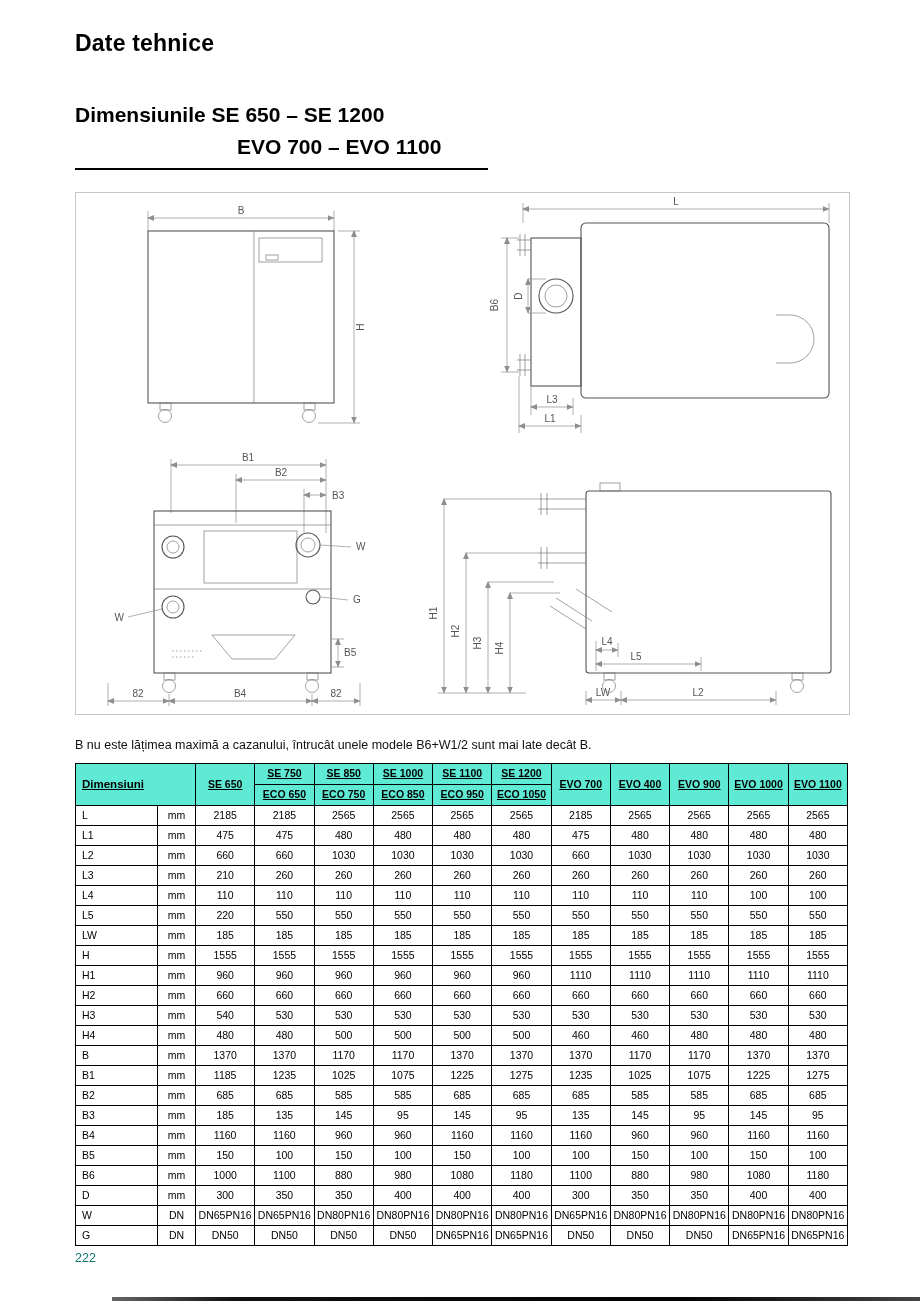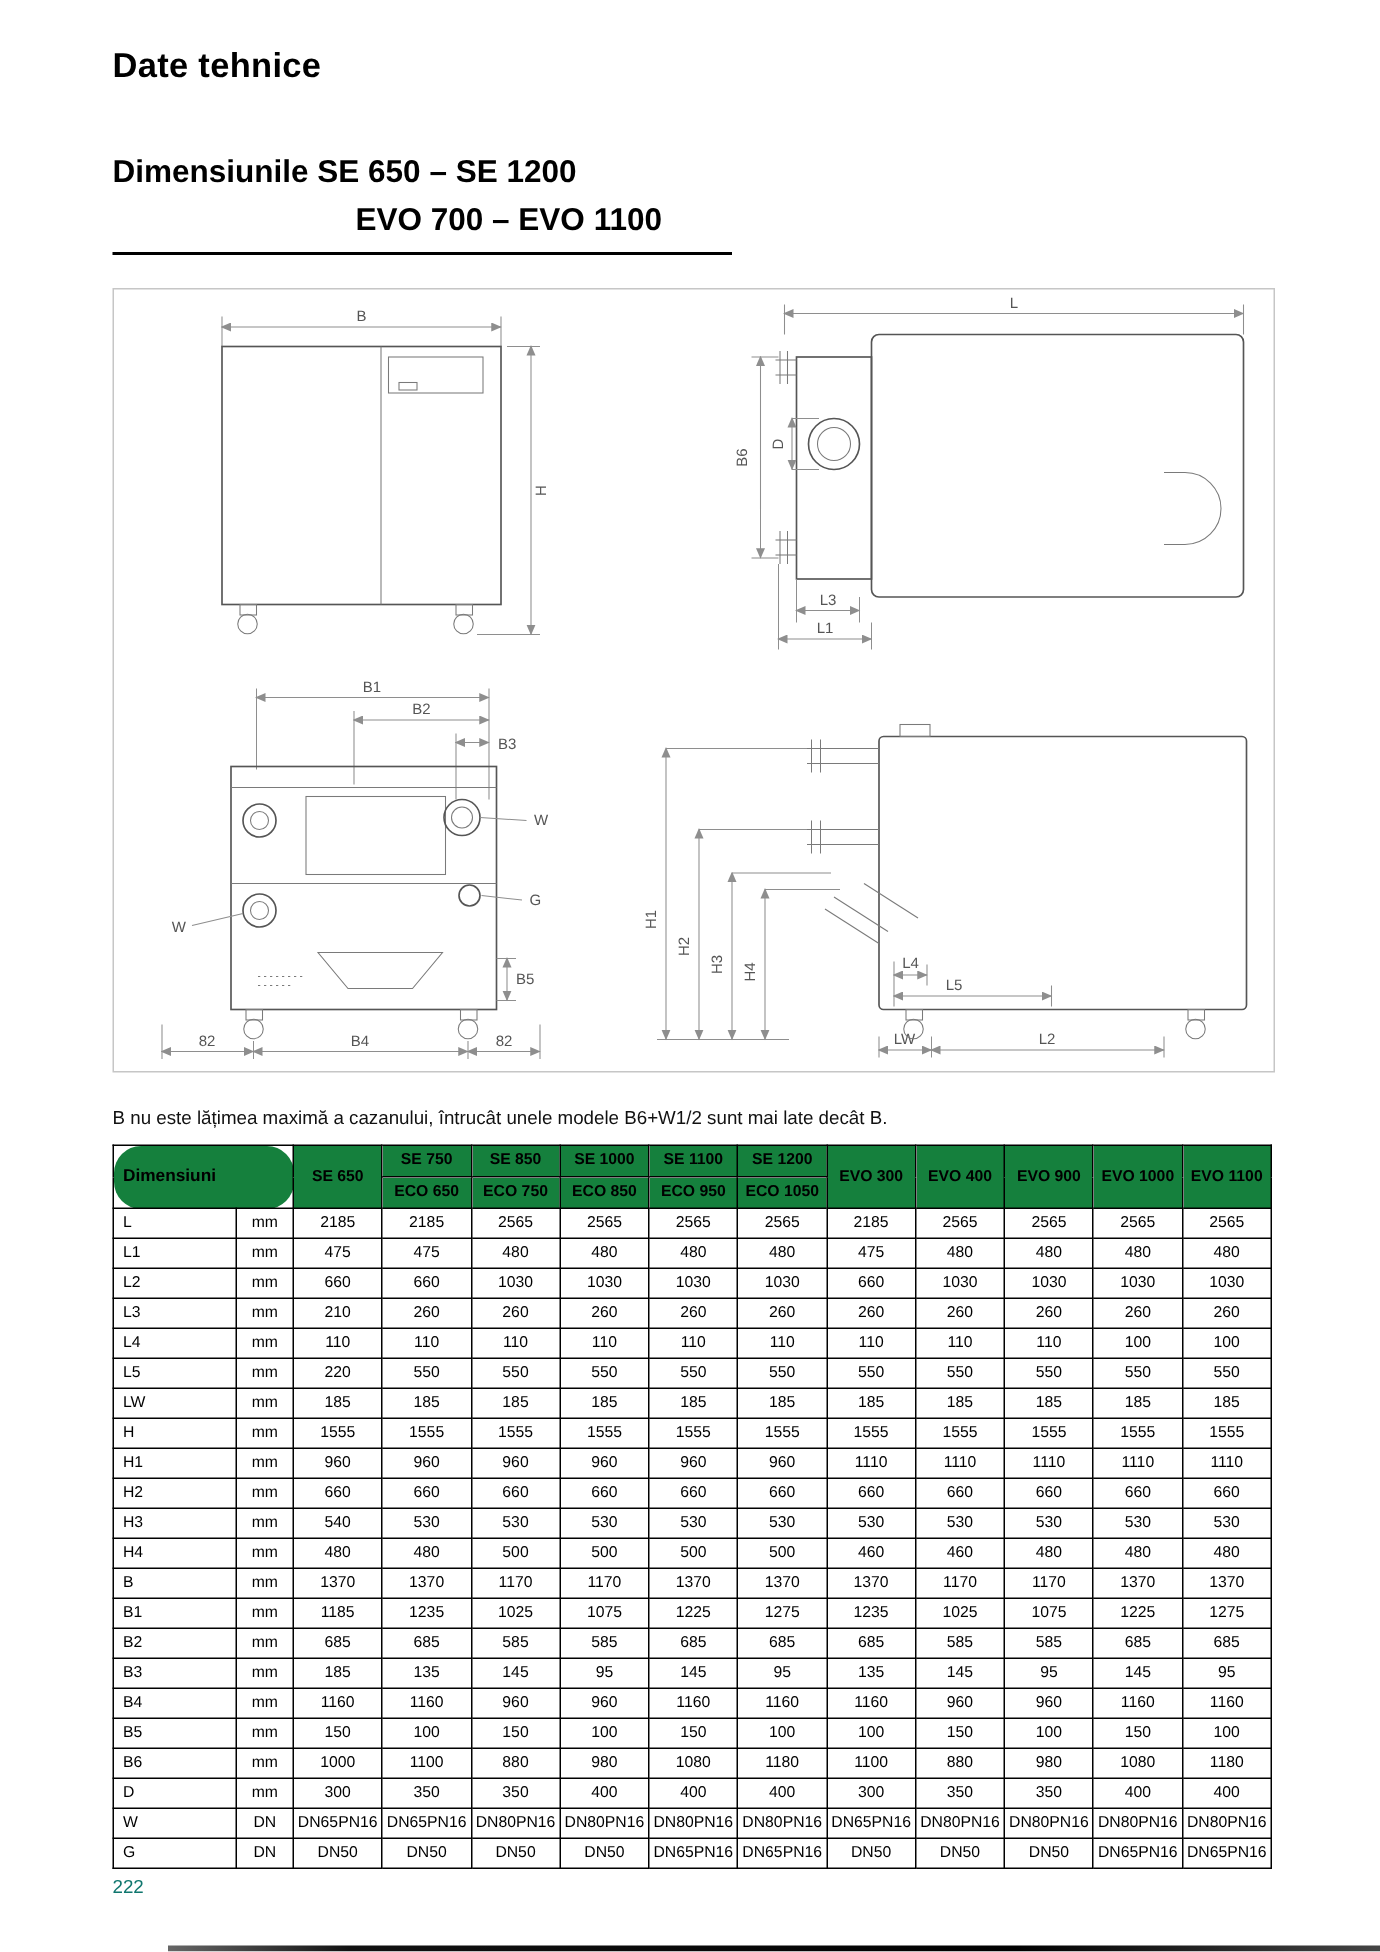--- a/index.html
+++ b/index.html
@@ -12,22 +12,22 @@
   .subtitle{margin-top:42px;font-size:21px;font-weight:bold;line-height:1.5;}
   .subtitle .indent{padding-left:162px;}
   .heading-rule{border:0;border-top:2px solid #000;width:413px;margin:6px 0 0 0;}
   .figure-box{margin-top:22px;width:773px;height:521px;border:1px solid #c6c6c6;position:relative;background:#fff;}
   .note{margin-top:23px;font-size:12.5px;color:#111;}
   table.dims{border-collapse:collapse;table-layout:fixed;width:773px;margin-top:11px;}
   .dims th,.dims td{
     border:1px solid #000;font-size:10.5px;text-align:center;padding:0 2px;
     height:19px;line-height:1.1;overflow:hidden;white-space:nowrap;
   }
-  .dims thead th{background:#15803d;font-weight:bold;height:20px;}
-  .dims th.corner{text-align:left;padding-left:6px;font-size:11.5px;border-radius:18px;}
+  .dims thead th{background:#5eead4;font-weight:bold;height:20px;text-decoration:underline;}
+  .dims th.corner{text-align:left;padding-left:6px;font-size:11.5px;}
   .dims td.dim{text-align:left;padding-left:6px;}
   .page-number{position:absolute;left:75px;bottom:36px;font-size:12.5px;color:#0f766e;}
   .scan-edge{position:absolute;left:112px;right:0;bottom:0;height:4px;
     background:linear-gradient(to right,#666,#111 15%,#000 70%,#444);}
   
   .bl{fill:none;stroke:#555;stroke-width:1.1;}
   .dd{fill:none;stroke:#7a7a7a;stroke-width:0.7;}
   .dl{fill:none;stroke:#8e8e8e;stroke-width:0.7;}
   .dim-text{font-size:10px;fill:#555;font-family:"Liberation Sans",sans-serif;}
 </style>
@@ -248,21 +248,21 @@
     </colgroup>
     <thead>
       <tr id="thead-r1">
           <th colspan="2" rowspan="2" class="corner">Dimensiuni</th>
           <th rowspan="2">SE 650</th>
           <th>SE 750</th>
           <th>SE 850</th>
           <th>SE 1000</th>
           <th>SE 1100</th>
           <th>SE 1200</th>
-          <th rowspan="2">EVO 300</th>
+          <th rowspan="2">EVO 700</th>
           <th rowspan="2">EVO 400</th>
           <th rowspan="2">EVO 900</th>
           <th rowspan="2">EVO 1000</th>
           <th rowspan="2">EVO 1100</th>
         </tr>
       <tr id="thead-r2">
           <th>ECO 650</th>
           <th>ECO 750</th>
           <th>ECO 850</th>
           <th>ECO 950</th>

